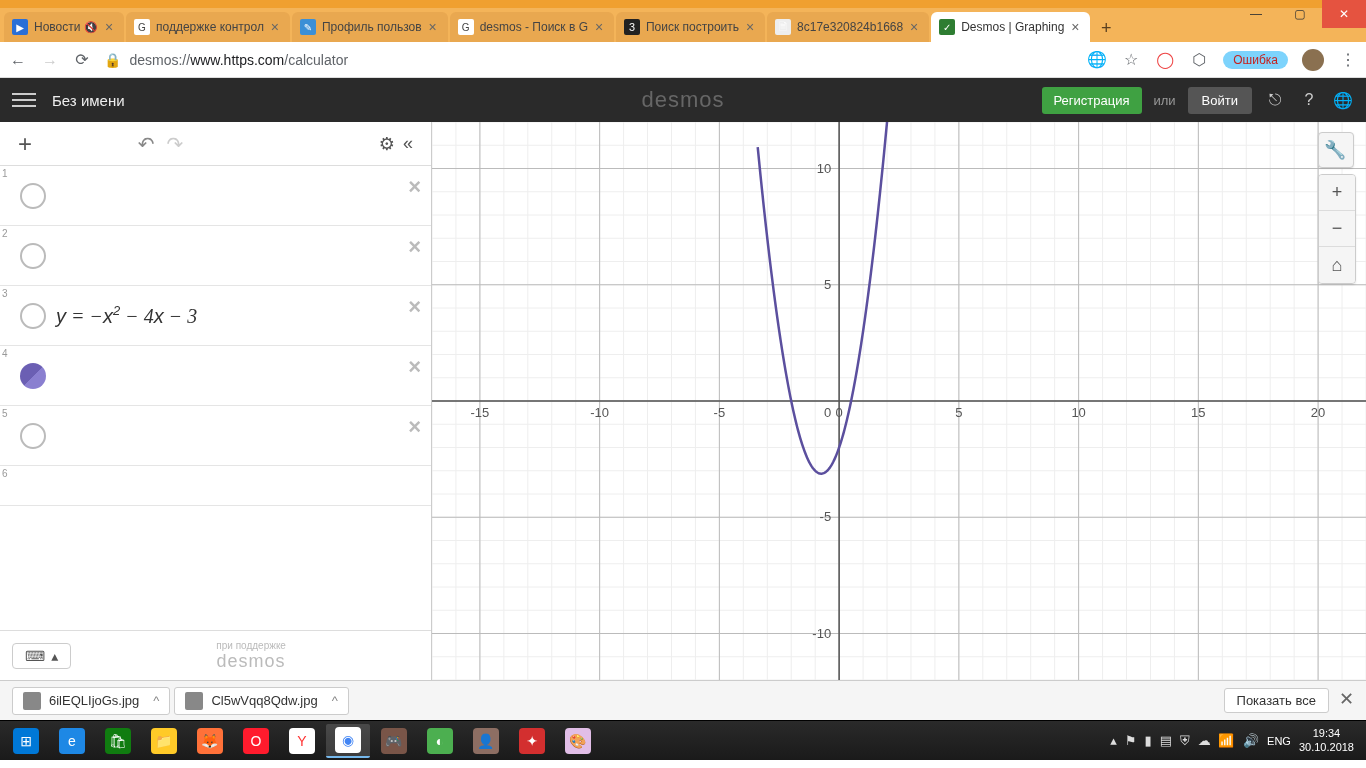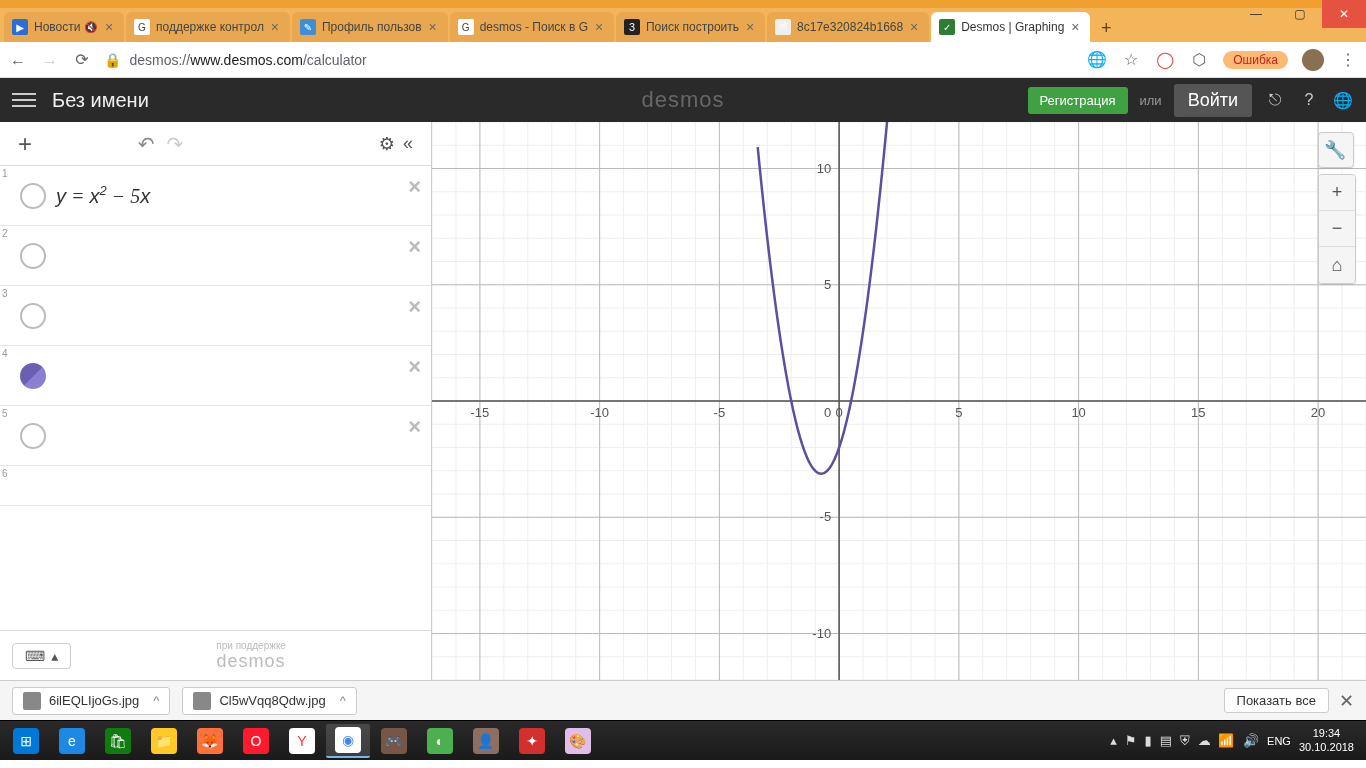--- a/index.html
+++ b/index.html
@@ -21,33 +21,33 @@
 .win-btn.close { background: #e55340; color: #fff; }
 
 
 .addr-bar { height: 36px; background: #fff; border-bottom: 1px solid #ddd; display: flex; align-items: center; padding: 0 8px; gap: 12px; }
 .nav-icon { width: 20px; height: 20px; display: flex; align-items: center; justify-content: center; color: #5f6368; font-size: 16px; cursor: pointer; }
 .url-box { flex: 1; display: flex; align-items: center; gap: 8px; font-size: 14px; color: #333; }
 .url-lock { color: #5f6368; }
 .url-text { color: #5f6368; }
 .url-text .host { color: #202124; }
 .addr-right { display: flex; align-items: center; gap: 14px; }
-.error-badge { background: #fdba74; color: #c5221f; padding: 2px 10px; border-radius: 10px; font-size: 12px; }
+.error-badge { background: #7dd3fc; color: #c5221f; padding: 2px 10px; border-radius: 10px; font-size: 12px; }
 .avatar { width: 22px; height: 22px; border-radius: 50%; background: #8a7050; }
 
 
 .desmos-header { height: 44px; background: #2a2a2a; display: flex; align-items: center; padding: 0 12px; color: #ccc; position: relative; }
 .hamburger { width: 24px; height: 24px; display: flex; flex-direction: column; justify-content: center; gap: 4px; cursor: pointer; margin-right: 16px; }
 .hamburger span { height: 2px; background: #ccc; }
-.graph-title { font-size: 20px; color: #eee; }
+.graph-title { font-size: 15px; color: #eee; }
 .desmos-logo { position: absolute; left: 50%; transform: translateX(-50%); font-size: 22px; color: #666; letter-spacing: 1px; font-weight: 300; }
 .header-right { margin-left: auto; display: flex; align-items: center; gap: 12px; }
 .btn-register { background: #3fa142; color: #fff; padding: 6px 12px; border-radius: 3px; font-size: 13px; cursor: pointer; }
 .txt-or { color: #999; font-size: 13px; }
-.btn-login { background: #555; color: #fff; padding: 6px 14px; border-radius: 3px; font-size: 18px; cursor: pointer; }
+.btn-login { background: #555; color: #fff; padding: 6px 14px; border-radius: 3px; font-size: 13px; cursor: pointer; }
 .hdr-icon { width: 22px; height: 22px; display: flex; align-items: center; justify-content: center; color: #ccc; cursor: pointer; font-size: 16px; }
 
 
 .main { display: flex; height: 558px; }
 
 
 .sidebar { width: 432px; background: #fff; border-right: 1px solid #ccc; display: flex; flex-direction: column; position: relative; }
 .sidebar-toolbar { height: 44px; border-bottom: 1px solid #ddd; display: flex; align-items: center; padding: 0 10px; }
 .tb-add { font-size: 24px; color: #555; cursor: pointer; width: 30px; text-align: center; }
 .tb-undo { margin-left: auto; margin-right: auto; display: flex; gap: 12px; }
@@ -84,21 +84,21 @@
 .gc-btn { width: 36px; height: 36px; background: #f5f5f5; border: 1px solid #ccc; border-radius: 4px; display: flex; align-items: center; justify-content: center; cursor: pointer; color: #555; font-size: 18px; box-shadow: 0 1px 2px rgba(0,0,0,0.1); }
 .gc-group { display: flex; flex-direction: column; border: 1px solid #ccc; border-radius: 4px; overflow: hidden; box-shadow: 0 1px 2px rgba(0,0,0,0.1); }
 .gc-group .gc-btn { border: none; border-radius: 0; border-bottom: 1px solid #ddd; }
 .gc-group .gc-btn:last-child { border-bottom: none; }
 
 
 .downloads-bar { height: 40px; background: #f5f5f5; border-top: 1px solid #ccc; display: flex; align-items: center; padding: 0 12px; gap: 12px; }
 .dl-item { display: flex; align-items: center; gap: 8px; border: 1px solid #ccc; border-radius: 3px; padding: 4px 10px; background: #fff; font-size: 13px; color: #333; }
 .dl-icon { width: 18px; height: 18px; background: #888; border-radius: 2px; }
 .dl-chevron { color: #888; margin-left: 6px; }
-.dl-right { margin-left: auto; display: flex; align-items: center; gap: 10px; }
+.dl-right { margin-left: auto; display: flex; align-items: flex-start; gap: 10px; }
 .show-all { border: 1px solid #ccc; border-radius: 3px; padding: 4px 12px; font-size: 13px; color: #333; background: #fff; cursor: pointer; }
 .dl-close { color: #666; font-size: 18px; cursor: pointer; }
 
 
 .taskbar { height: 40px; background: linear-gradient(#2a2a2a, #1a1a1a); display: flex; align-items: center; padding: 0 4px; border-top:1px solid #000;}
 .tb-item { width: 44px; height: 34px; display: flex; align-items: center; justify-content: center; cursor: pointer; border-radius: 2px; margin-right: 2px;}
 .tb-item.active { background: rgba(255,255,255,0.15); border-bottom:2px solid #76b9ed;}
 .tb-glyph { width: 26px; height: 26px; border-radius: 4px; display:flex; align-items:center; justify-content:center; font-size:14px; color:#fff;}
 .tb-right { margin-left: auto; display: flex; align-items: center; gap: 8px; color: #fff; font-size: 11px; padding-right: 8px; }
 .tb-clock { text-align: center; line-height: 1.2; }
@@ -162,21 +162,21 @@
   </div>
 </div>
 
 <div class="addr-bar">
   <div class="nav-icon">←</div>
   <div class="nav-icon" style="color:#ccc">→</div>
   <div class="nav-icon">⟳</div>
   <div class="url-box">
     <span class="url-lock">🔒</span>
     <span class="url-text">
-      <span>desmos://</span><span class="host">www.desmos.com</span><span>/calculator</span>
+      <span>desmos://</span><span class="host">www.https.com</span><span>/calculator</span>
     </span>
   </div>
   <div class="addr-right">
     <div class="nav-icon">🌐</div>
     <div class="nav-icon">☆</div>
     <div class="nav-icon" style="color:#e44">◯</div>
     <div class="nav-icon">⬡</div>
     <div class="error-badge">Ошибка</div>
     <div class="avatar"></div>
     <div class="nav-icon">⋮</div>
@@ -211,31 +211,31 @@
       </div>
       <div class="tb-right">
         <div class="tb-gear">⚙</div>
         <div class="tb-collapse">«</div>
       </div>
     </div>
     <div class="expr-list" id="expr-list">
         <div class="expr-row">
           <div class="expr-num">1</div>
     <div class="expr-circle"></div>
-    <div class="expr-formula"><i>y</i> = <i>x</i><sup>2</sup> − 5<i>x</i></div>
     <div class="expr-close">×</div>
         </div>
         <div class="expr-row">
           <div class="expr-num">2</div>
     <div class="expr-circle"></div>
     <div class="expr-close">×</div>
         </div>
         <div class="expr-row">
           <div class="expr-num">3</div>
     <div class="expr-circle"></div>
+    <div class="expr-formula"><i>y</i> = −<i>x</i><sup>2</sup> − 4<i>x</i> − 3</div>
     <div class="expr-close">×</div>
         </div>
         <div class="expr-row">
           <div class="expr-num">4</div>
     <div class="expr-circle active"></div>
     <div class="expr-close">×</div>
         </div>
         <div class="expr-row">
           <div class="expr-num">5</div>
     <div class="expr-circle"></div>
@@ -359,21 +359,21 @@
       <div class="gc-group">
         <div class="gc-btn">+</div>
         <div class="gc-btn">−</div>
         <div class="gc-btn">⌂</div>
       </div>
     </div>
   </div>
 </div>
 
 <div class="downloads-bar">
-  <div id="dl-items" style="display:flex;gap:12px">
+  <div id="dl-items" style="display:flex;gap:4px">
       <div class="dl-item">
         <div class="dl-icon"></div>
         <span>6ilEQLIjoGs.jpg</span>
         <span class="dl-chevron">^</span>
       </div>
       <div class="dl-item">
         <div class="dl-icon"></div>
         <span>Cl5wVqq8Qdw.jpg</span>
         <span class="dl-chevron">^</span>
       </div>

